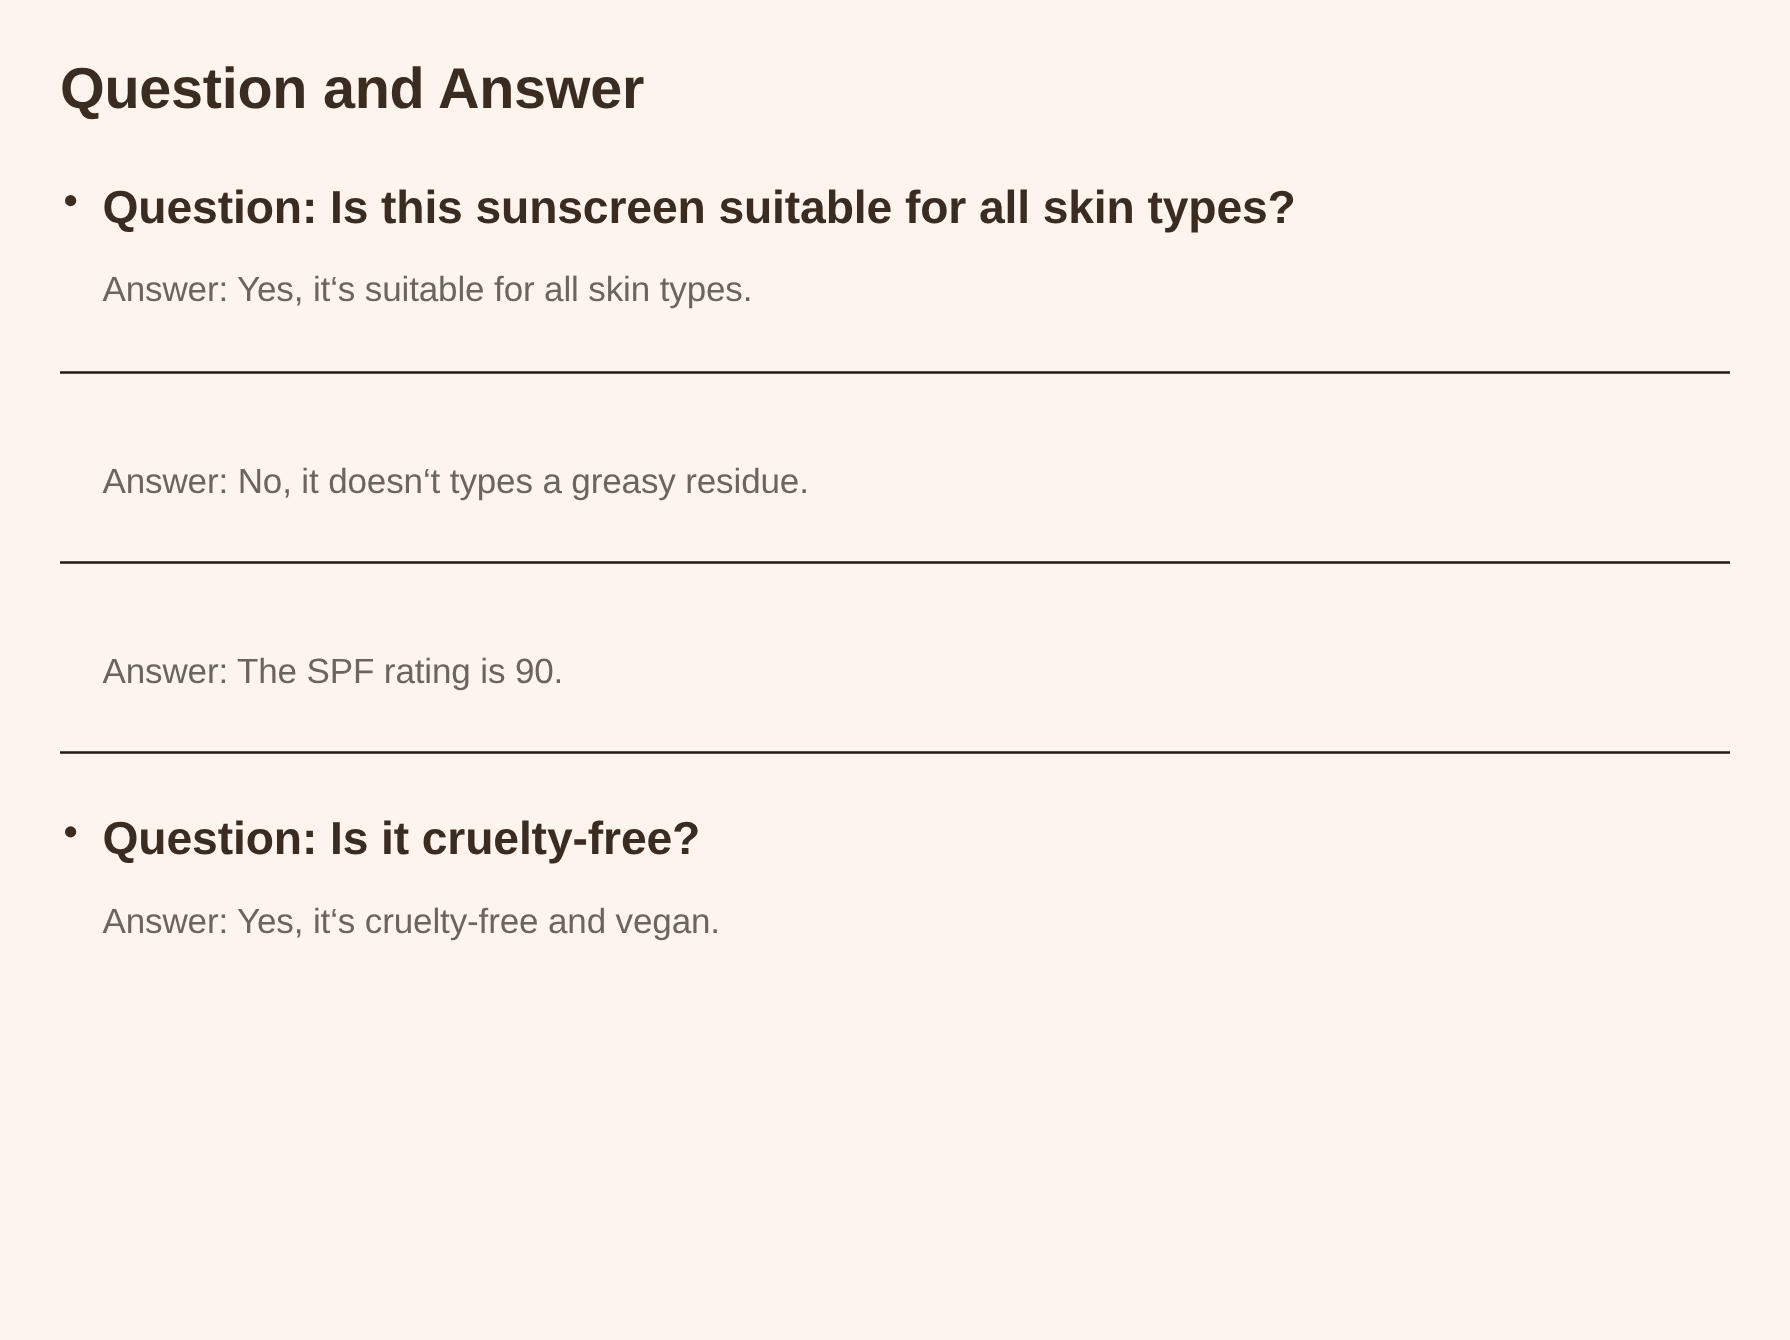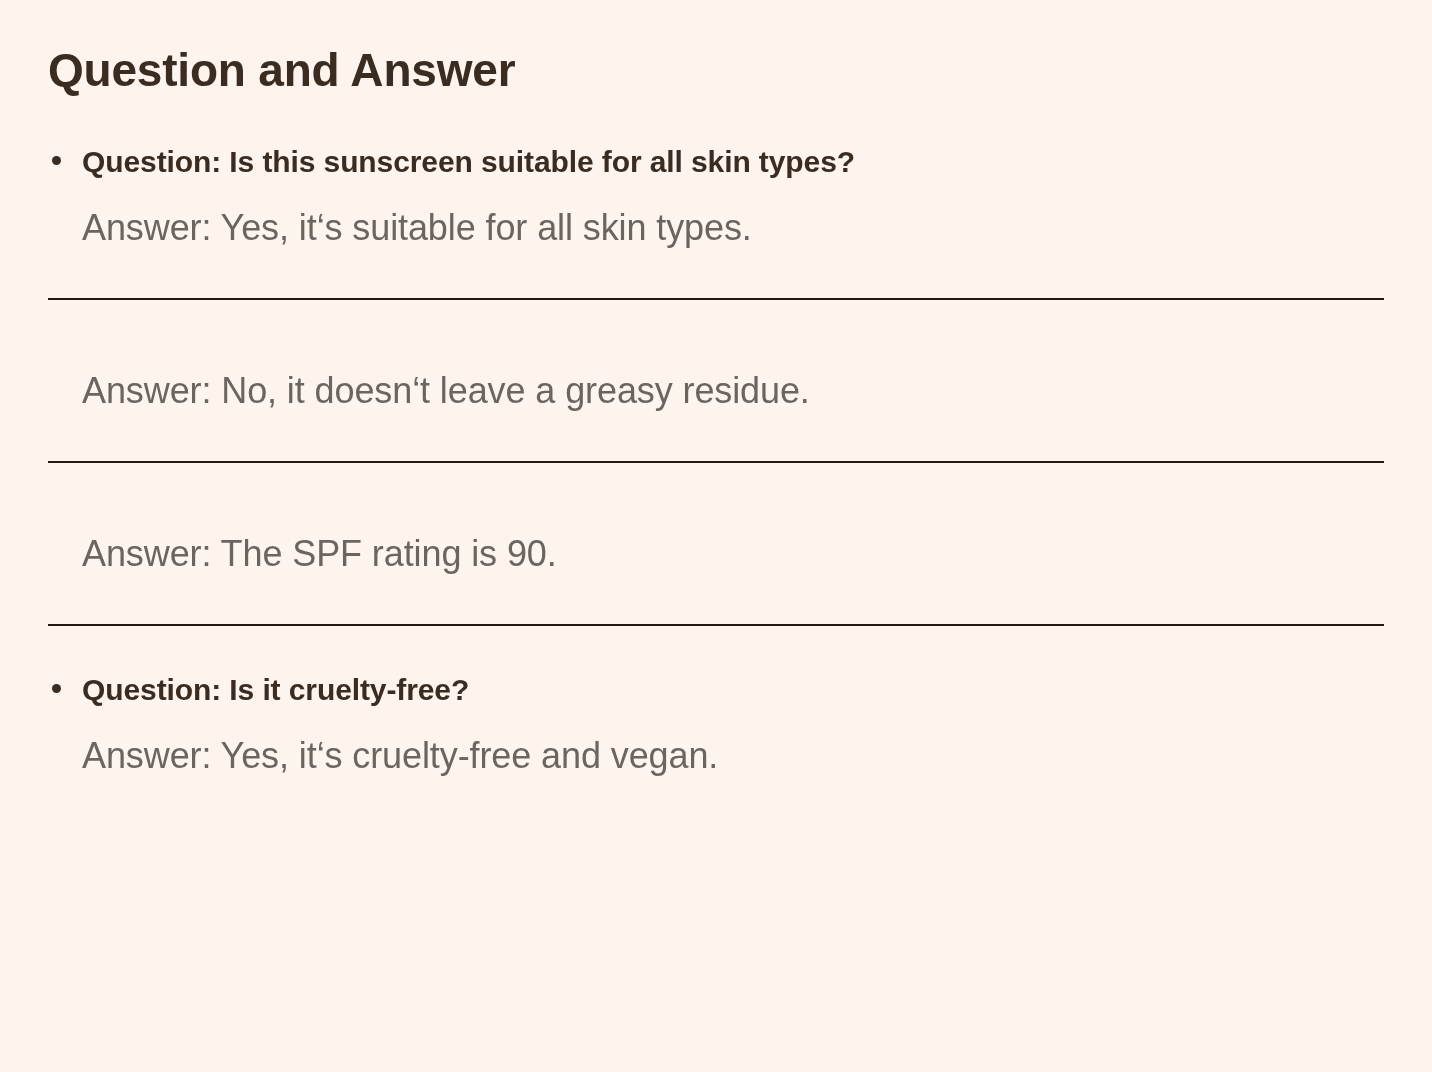--- a/index.html
+++ b/index.html
@@ -65,32 +65,32 @@
     left: 4px;
     top: 14px;
     width: 9px;
     height: 9px;
     border-radius: 50%;
     background: #3b2c22;
   }
 
   .question-text {
     display: block;
-    font-size: 30px;
+    font-size: 37px;
     line-height: 1.3;
     font-weight: bold;
     color: #3b2c22;
     letter-spacing: -0.1px;
   }
 
   .answer-text {
     display: block;
     margin-top: 24px;
     padding-left: 34px;
-    font-size: 36px;
+    font-size: 28px;
     line-height: 1.3;
     font-weight: normal;
     color: #6b6560;
     letter-spacing: -0.1px;
   }
 </style>
 </head>
 <body>
 
 <div class="page">
@@ -102,21 +102,21 @@
     <li class="qa-item">
       <div class="question-row">
         <span class="bullet"></span>
         <span class="question-text">Question: Is this sunscreen suitable for all skin types?</span>
       </div>
       <span class="answer-text">Answer: Yes, it‘s suitable for all skin types.</span>
       <hr class="divider">
     </li>
 
     <li class="qa-item">
-      <span class="answer-text">Answer: No, it doesn‘t leave a greasy residue.</span>
+      <span class="answer-text">Answer: No, it doesn‘t types a greasy residue.</span>
       <hr class="divider">
     </li>
 
     <li class="qa-item">
       <span class="answer-text">Answer: The SPF rating is 90.</span>
       <hr class="divider">
     </li>
 
     <li class="qa-item last">
       <div class="question-row">

